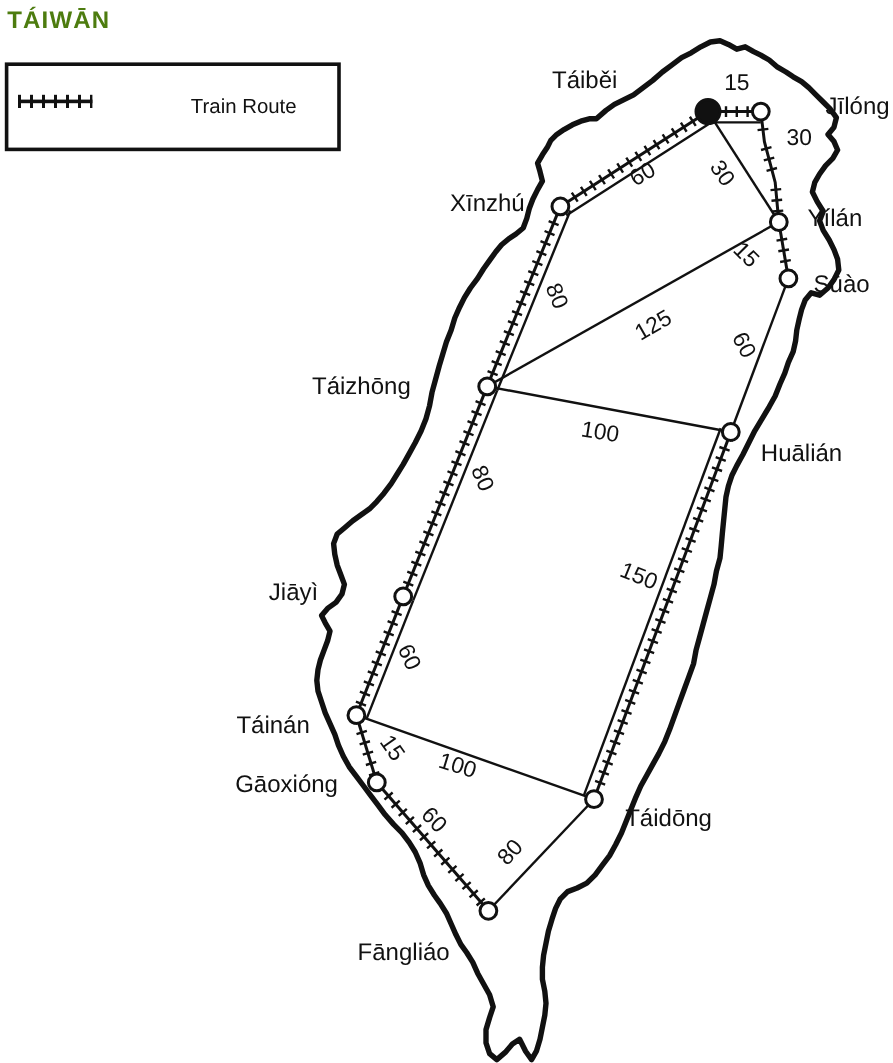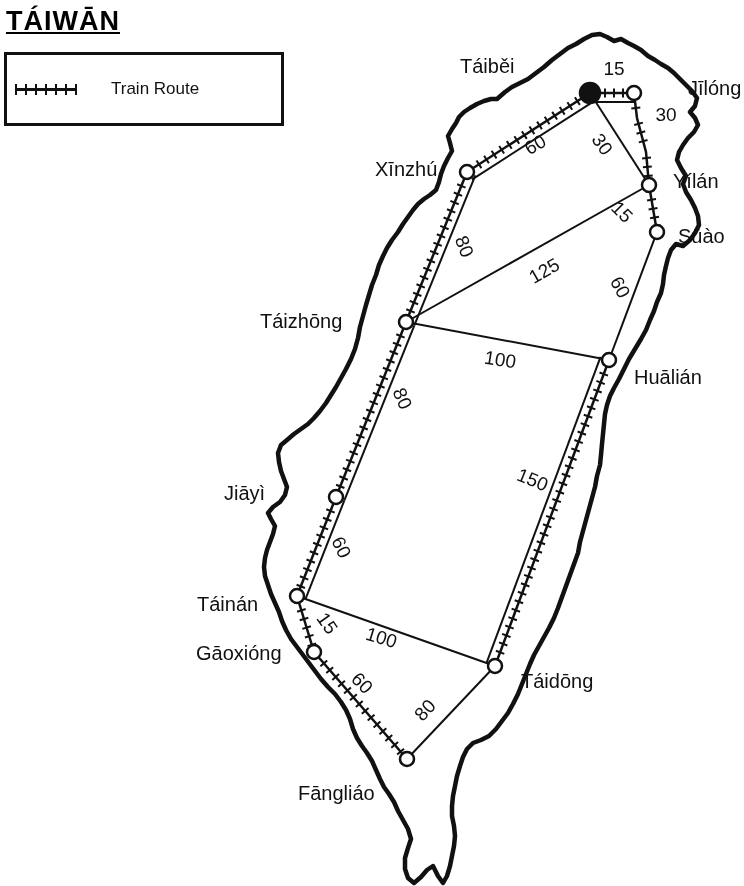--- a/index.html
+++ b/index.html
@@ -3,29 +3,29 @@
 <meta charset="utf-8">
 <style>
   html,body{margin:0;padding:0;background:#ffffff;}
   #app{
     position:relative;width:744px;height:886px;background:#ffffff;overflow:hidden;
     font-family:"Liberation Sans", sans-serif;color:#111;
   }
   #map-svg{position:absolute;left:0;top:0;}
   .page-title{
     position:absolute;left:6px;top:6px;
-    font-size:27px;font-weight:bold;letter-spacing:1px;color:#000000;text-decoration:underline;
+    font-size:20px;font-weight:bold;letter-spacing:1px;color:#4d7c0f;
   }
   .legend-box{
     position:absolute;left:4px;top:52px;width:266px;height:68px;
     border:3.5px solid #111;background:#fff;
     display:flex;flex-direction:column;justify-content:center;gap:11px;
     padding-left:8px;box-sizing:content-box;
   }
-  .legend-row{display:flex;align-items:center;}
+  .legend-row{display:flex;align-items:flex-start;gap:48px;}
   .legend-symbol{width:62px;flex:0 0 62px;}
   .train-symbol{
     height:11px;position:relative;
     background:repeating-linear-gradient(90deg,#111 0 2.5px,transparent 2.5px 10px);
   }
   .train-symbol::after{
     content:"";position:absolute;left:0;right:0;top:4px;height:3px;background:#111;
   }
   .bus-symbol{height:3.5px;background:#111;}
   .legend-label{margin-left:34px;font-size:17px;color:#111;}

